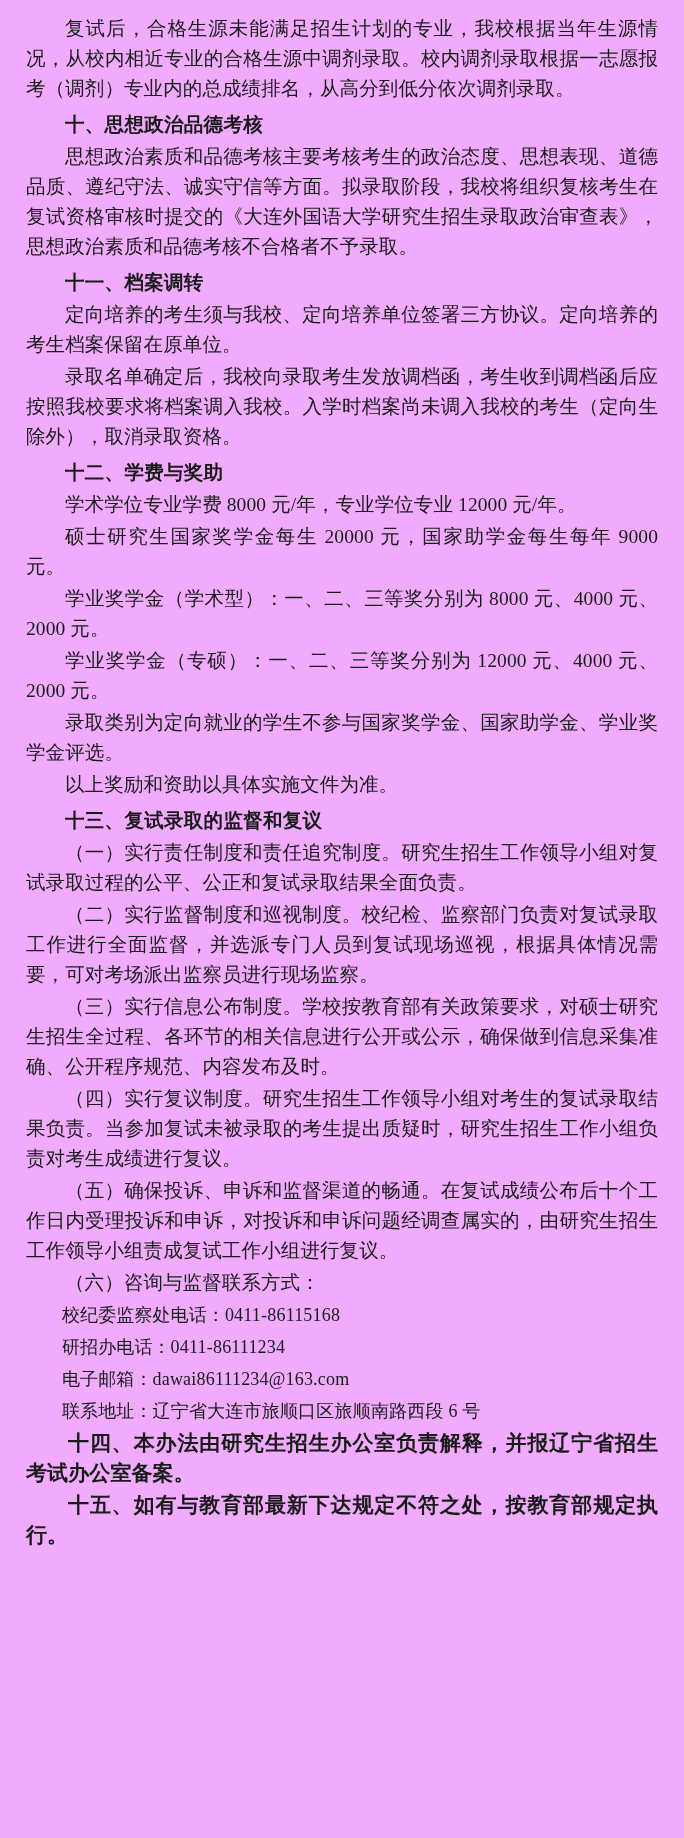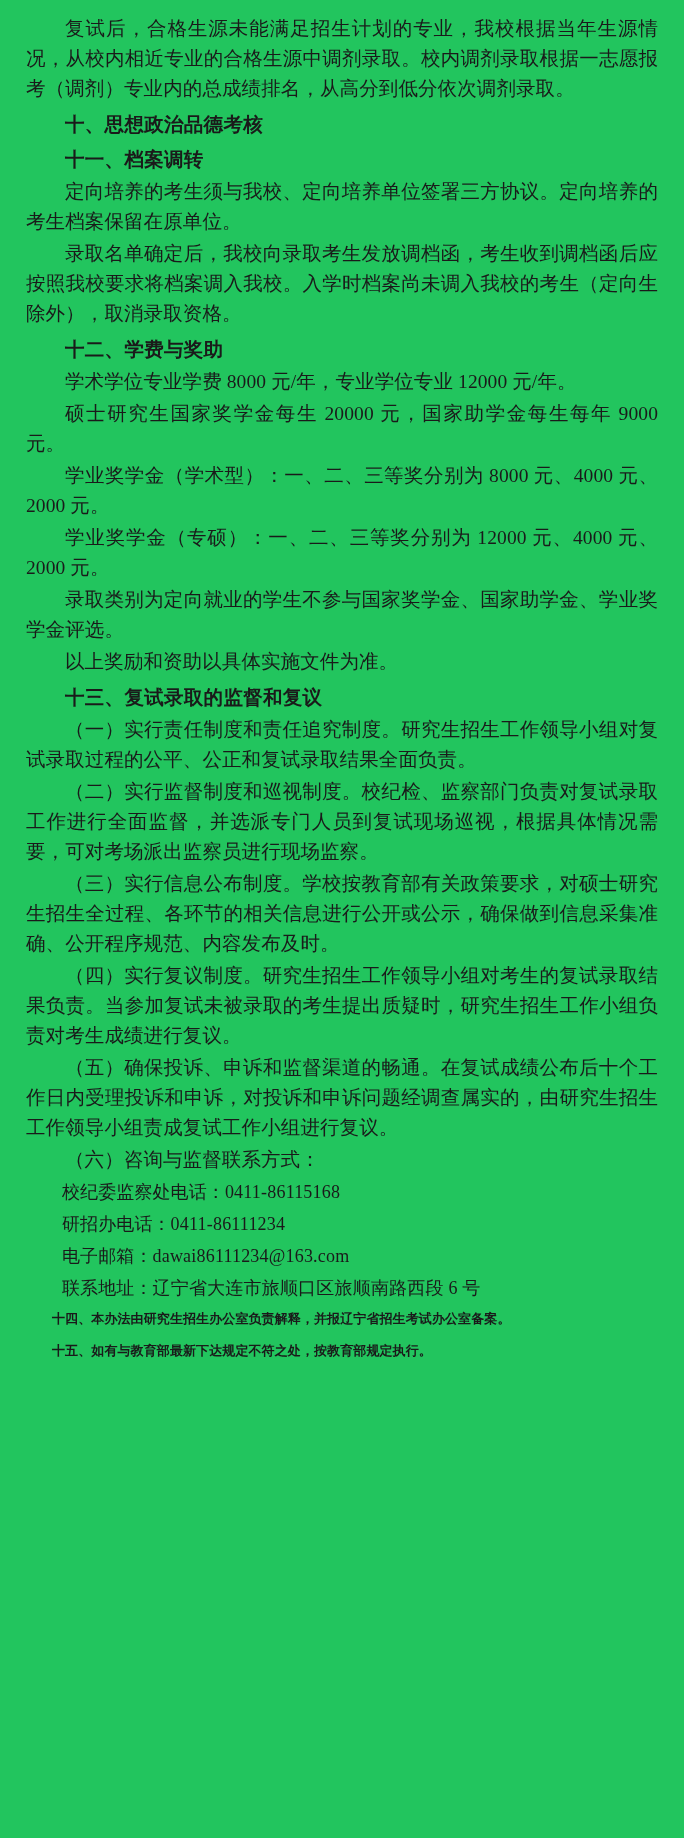--- a/index.html
+++ b/index.html
@@ -11,21 +11,21 @@
     width: 684px;
     min-height: 1838px;
     font-family: "Liberation Serif", "DejaVu Serif", serif;
     color: #1a1a1a;
   }
   .page {
     width: 684px;
     min-height: 1838px;
     box-sizing: border-box;
     padding: 14px 26px 20px 26px;
-    background: #22c55e;
+    background: #f0abfc;
   }
   p {
     margin: 0 0 2px 0;
     font-size: 19.5px;
     line-height: 30px;
     text-align: justify;
     text-justify: inter-ideograph;
     letter-spacing: 0.1px;
   }
   .indent {
@@ -45,35 +45,36 @@
     font-size: 18px;
     line-height: 30px;
     margin: 0 0 2px 0;
   }
   .contact .val {
     font-family: "Liberation Serif", "DejaVu Serif", serif;
     letter-spacing: 0.2px;
   }
   .bold-para {
     font-weight: bold;
-    font-family: Liberation Mono, monospace;
+    font-family: Liberation Serif, serif;
     text-indent: 2em;
-    font-size: 13px;
+    font-size: 21px;
     line-height: 30px;
     margin: 0 0 2px 0;
   }
 </style>
 </head>
 <body>
 
 <div class="page">
 
   <p class="indent">复试后，合格生源未能满足招生计划的专业，我校根据当年生源情况，从校内相近专业的合格生源中调剂录取。校内调剂录取根据一志愿报考（调剂）专业内的总成绩排名，从高分到低分依次调剂录取。</p>
 
   <h2 class="heading">十、思想政治品德考核</h2>
+  <p class="indent">思想政治素质和品德考核主要考核考生的政治态度、思想表现、道德品质、遵纪守法、诚实守信等方面。拟录取阶段，我校将组织复核考生在复试资格审核时提交的《大连外国语大学研究生招生录取政治审查表》，思想政治素质和品德考核不合格者不予录取。</p>
 
   <h2 class="heading">十一、档案调转</h2>
   <p class="indent">定向培养的考生须与我校、定向培养单位签署三方协议。定向培养的考生档案保留在原单位。</p>
   <p class="indent">录取名单确定后，我校向录取考生发放调档函，考生收到调档函后应按照我校要求将档案调入我校。入学时档案尚未调入我校的考生（定向生除外），取消录取资格。</p>
 
   <h2 class="heading">十二、学费与奖助</h2>
   <p class="indent">学术学位专业学费 8000 元/年，专业学位专业 12000 元/年。</p>
   <p class="indent">硕士研究生国家奖学金每生 20000 元，国家助学金每生每年 9000 元。</p>
   <p class="indent">学业奖学金（学术型）：一、二、三等奖分别为 8000 元、4000 元、2000 元。</p>
   <p class="indent">学业奖学金（专硕）：一、二、三等奖分别为 12000 元、4000 元、2000 元。</p>

